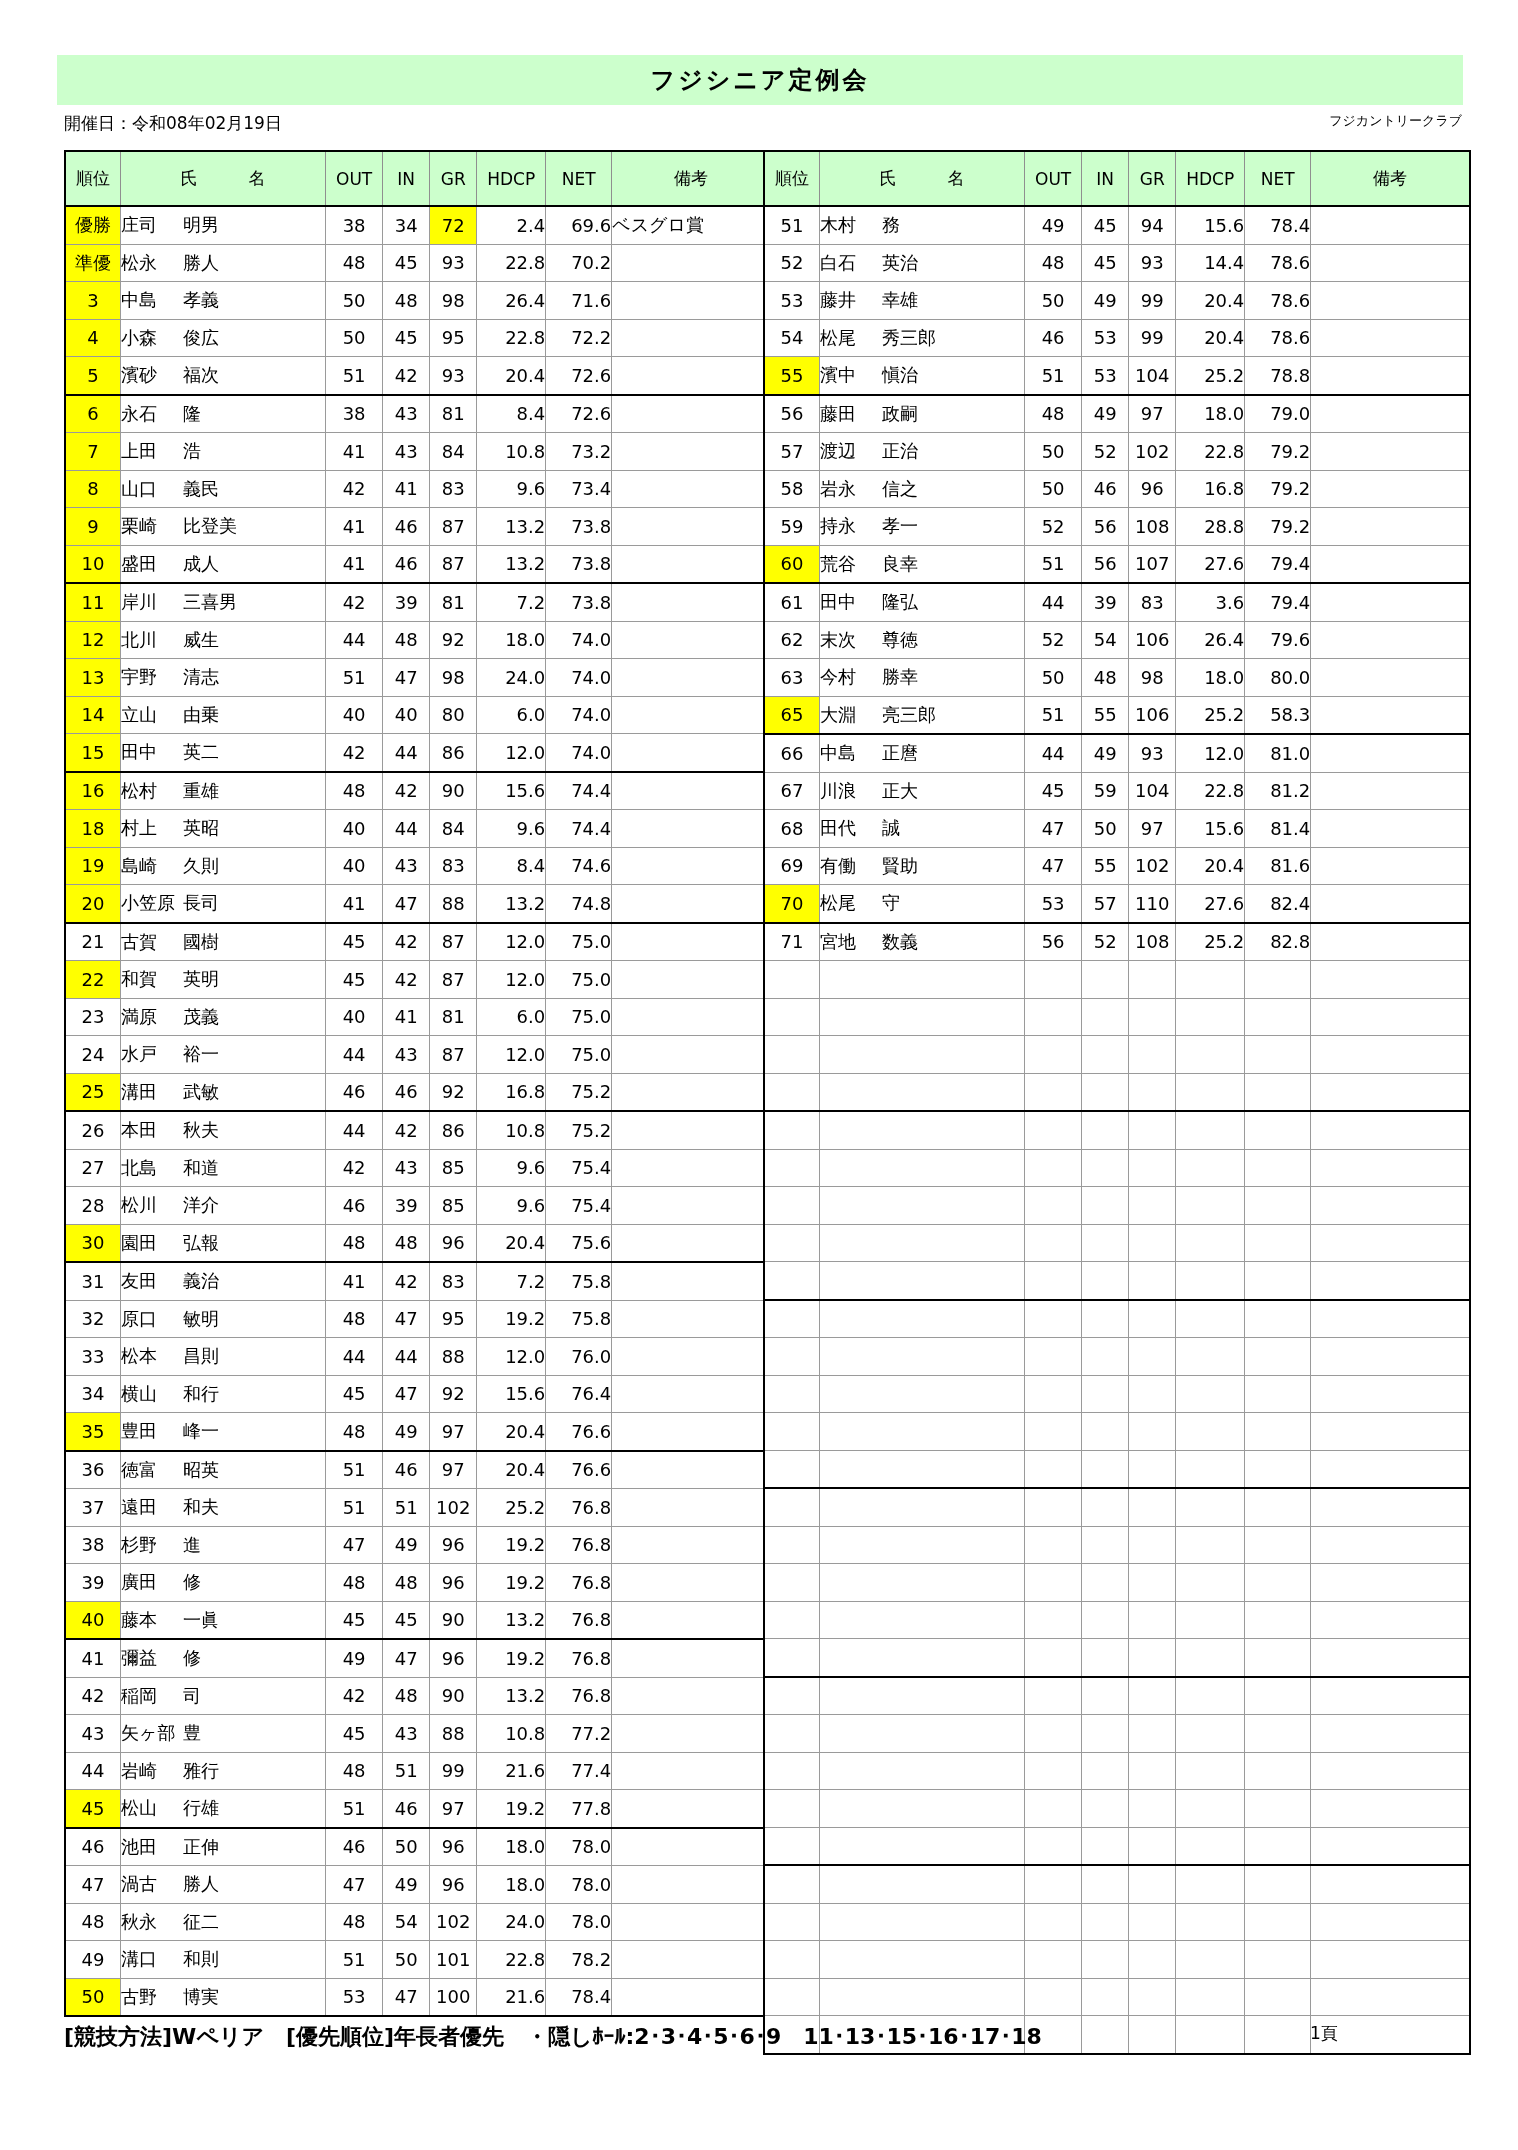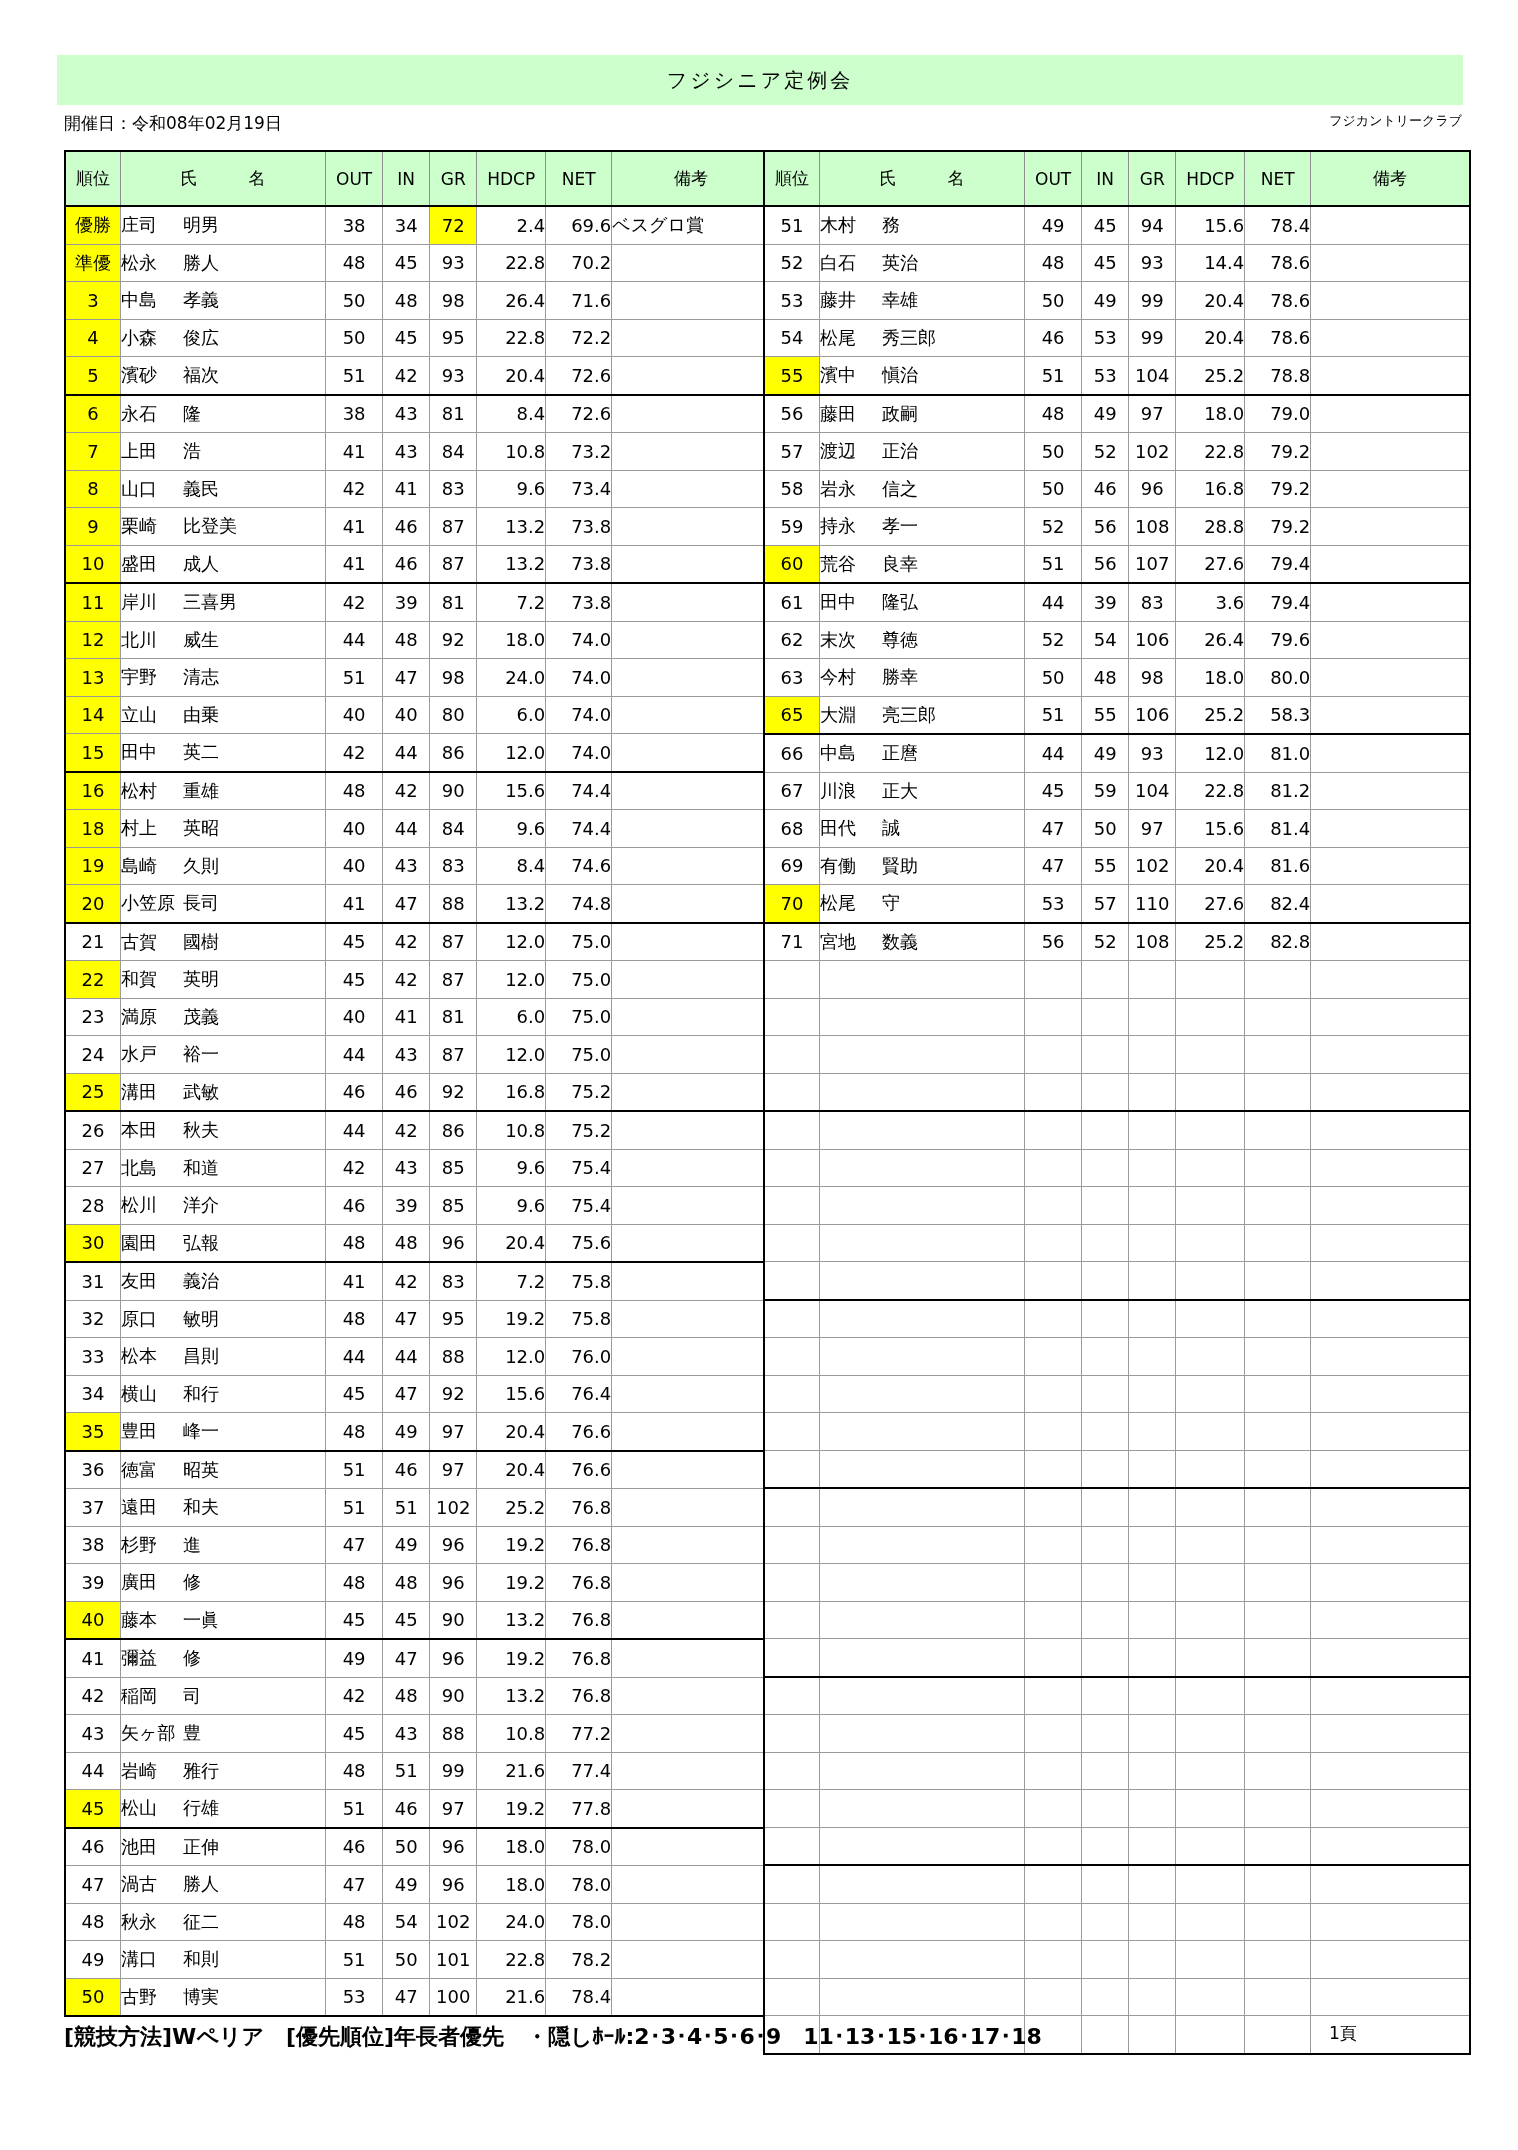--- a/index.html
+++ b/index.html
@@ -1,41 +1,41 @@
 <!DOCTYPE html>
 <html><head>
 <meta charset="utf-8">
 <style>
   html,body{margin:0;padding:0;background:#fff;}
   .page{position:relative;width:1518px;height:2150px;background:#ffffff;
         font-family:"DejaVu Sans",sans-serif;color:#000;overflow:hidden;}
   .titlebar{position:absolute;left:57px;top:55px;width:1406px;height:50px;
             background:#ccffcc;display:flex;align-items:center;justify-content:center;}
-  .titlebar .t{font-size:20px;font-weight:normal;letter-spacing:3px;}
+  .titlebar .t{font-size:24px;font-weight:bold;letter-spacing:3px;}
   .dateline{position:absolute;left:64px;top:112px;font-size:17px;}
   .clubline{position:absolute;left:1054px;top:112px;width:408px;text-align:right;font-size:13px;}
   table.res{position:absolute;top:150px;border-collapse:collapse;table-layout:fixed;
             border:2px solid #000;background:#fff;}
   #tableL{left:64px;}
   #tableR{left:763px;}
   table.res th{background:#ccffcc;border:1px solid #8f8f8f;border-bottom:2px solid #000;
                height:33px;font-size:17px;font-weight:normal;text-align:center;padding:10px;
                overflow:hidden;white-space:nowrap;}
   table.res td{border:1px solid #9a9a9a;height:36.5px;font-size:18px;padding:0;
                overflow:hidden;white-space:nowrap;}
   table.res tr.grp td{border-bottom:2px solid #000;}
   td.c-rank{text-align:center;font-size:17px;}
   td.c-name{text-align:left;padding-left:6px;}
   td.c-name .sei{display:inline-block;min-width:62px;}
   td.c-mid{text-align:center;}
   td.c-dec{text-align:right;padding-right:10px;}
   td.c-biko{text-align:left;padding-left:6px;font-size:17px;}
   .yl{background:#ffff00;}
   .footline{position:absolute;left:64px;top:2022px;font-size:22px;font-weight:bold;}
-  .pageno{position:absolute;left:1310px;top:2022px;font-size:17px;margin-left:19px;}
+  .pageno{position:absolute;left:1310px;top:2022px;font-size:17px;}
 </style>
 </head>
 <body>
 
 <div class="page">
 
   <div class="titlebar">
     <span class="t">フジシニア定例会</span>
   </div>
 

